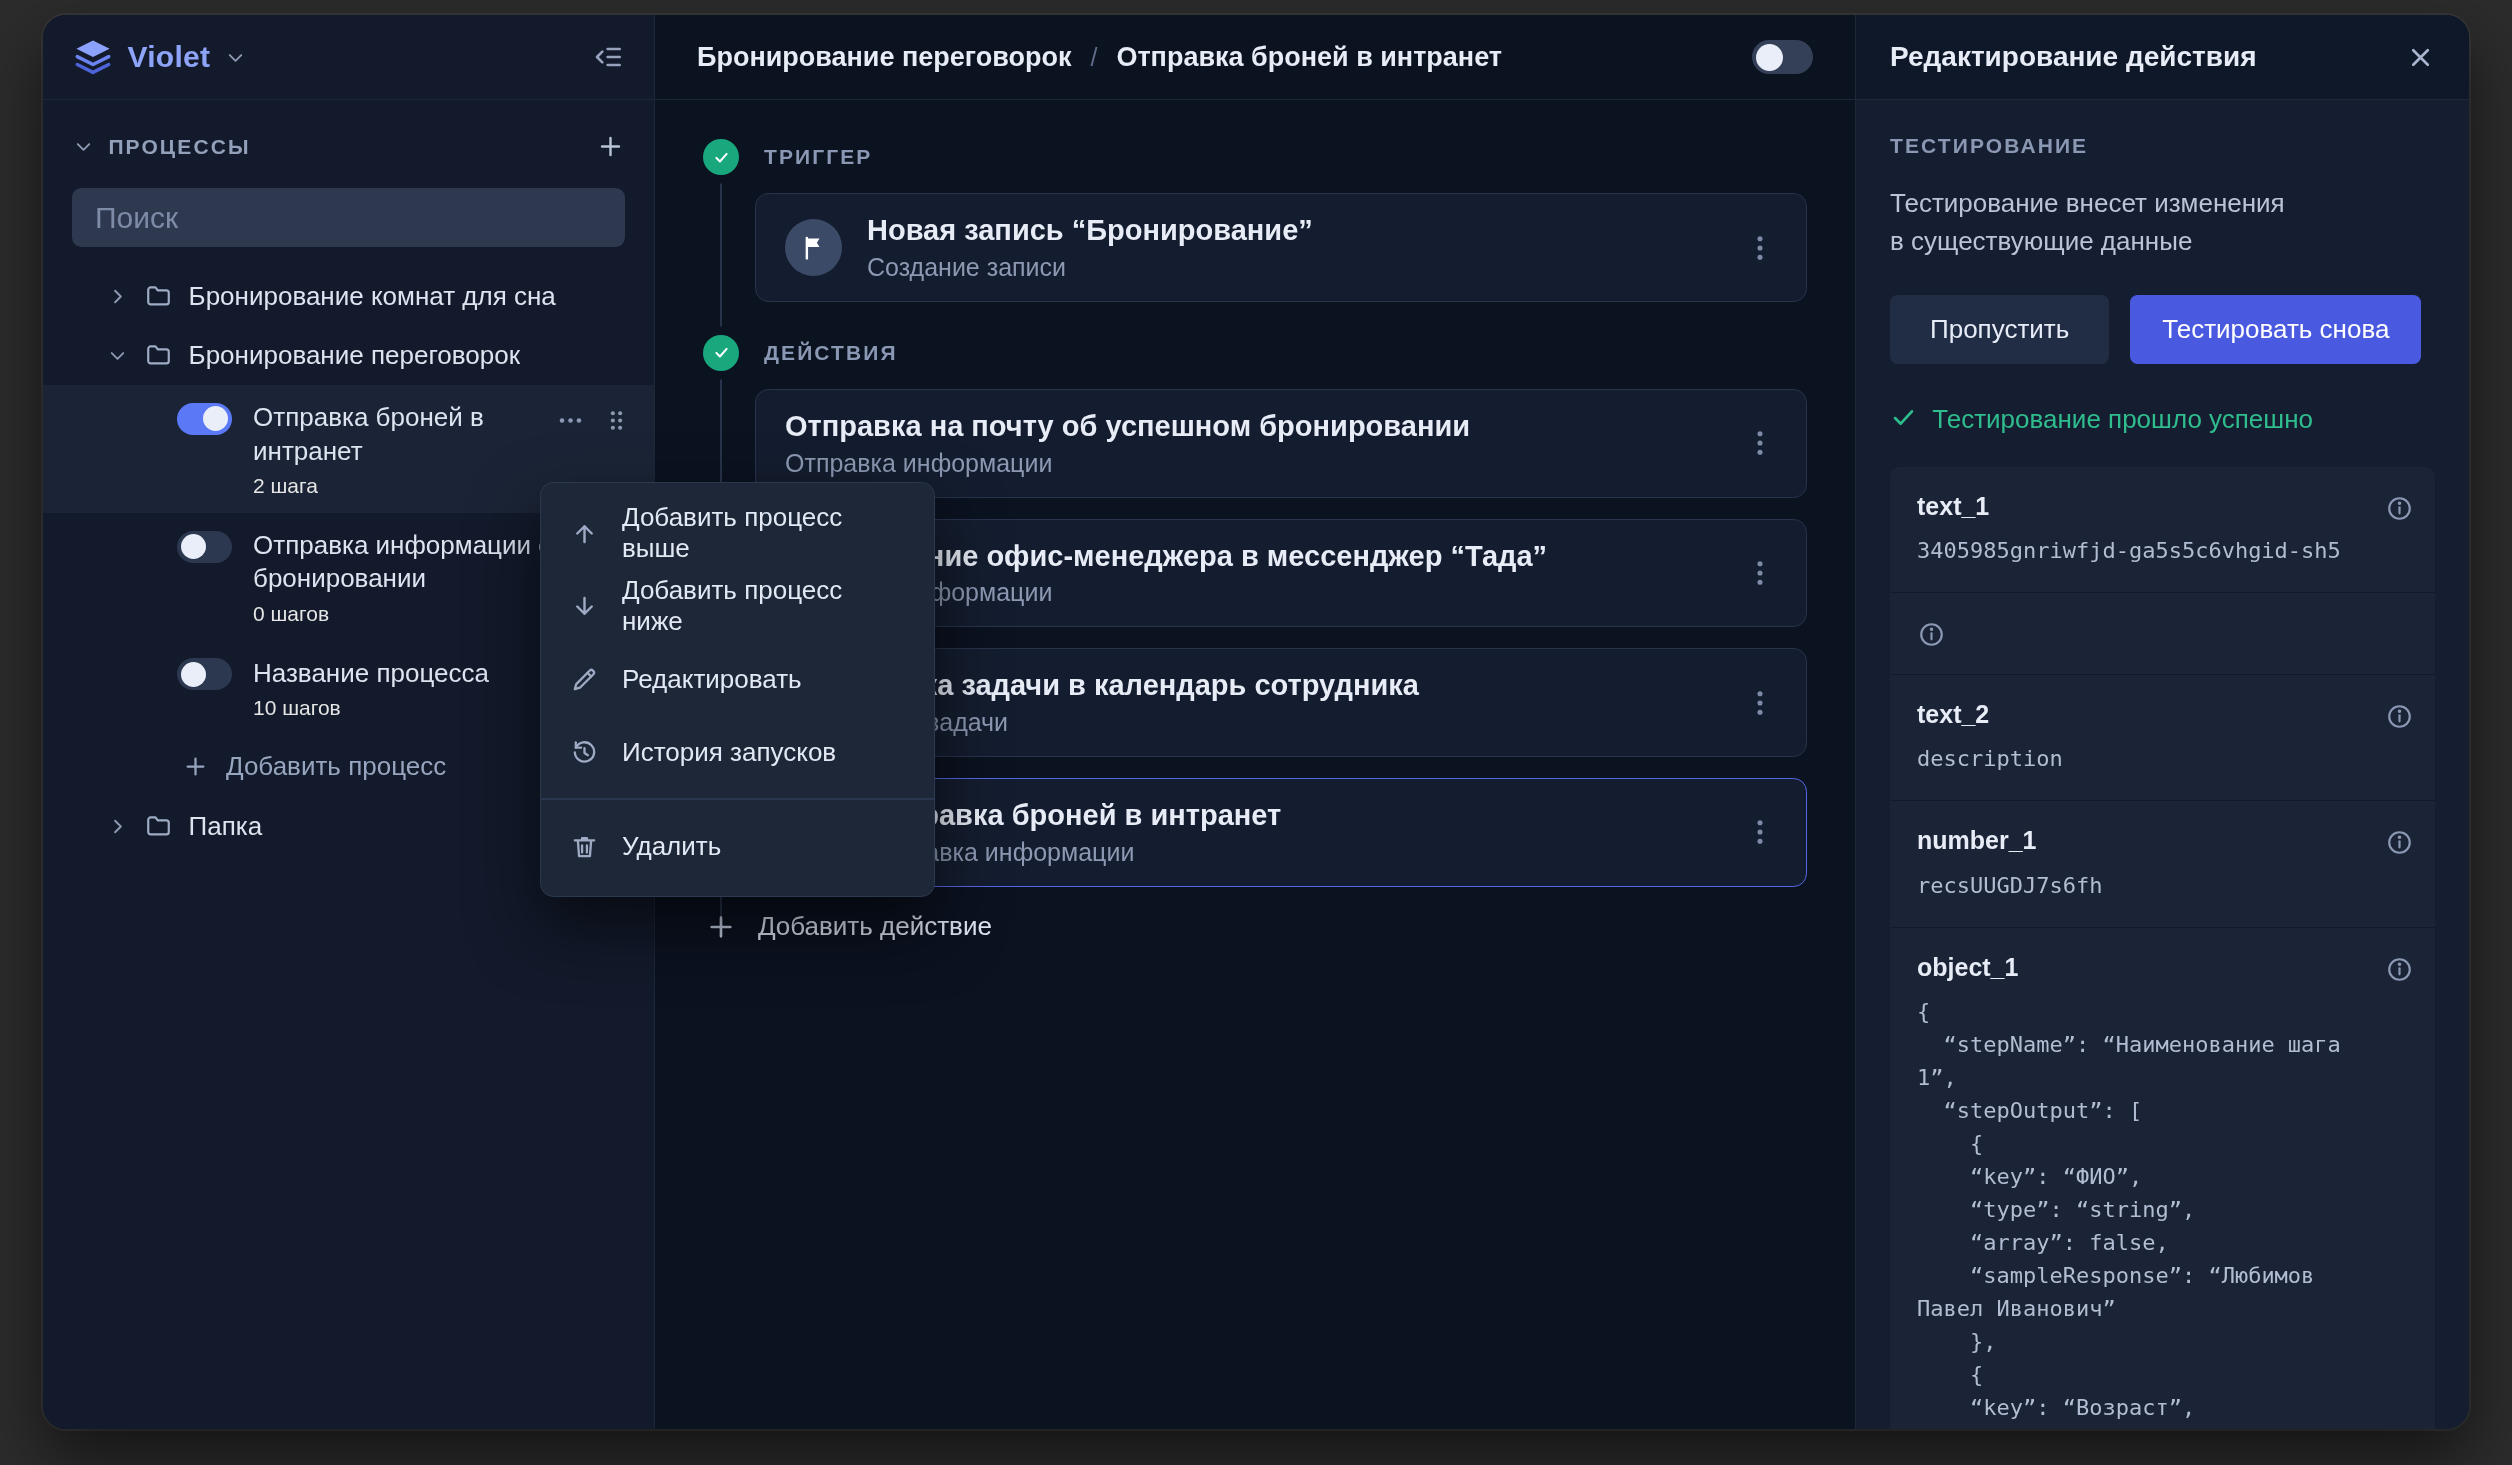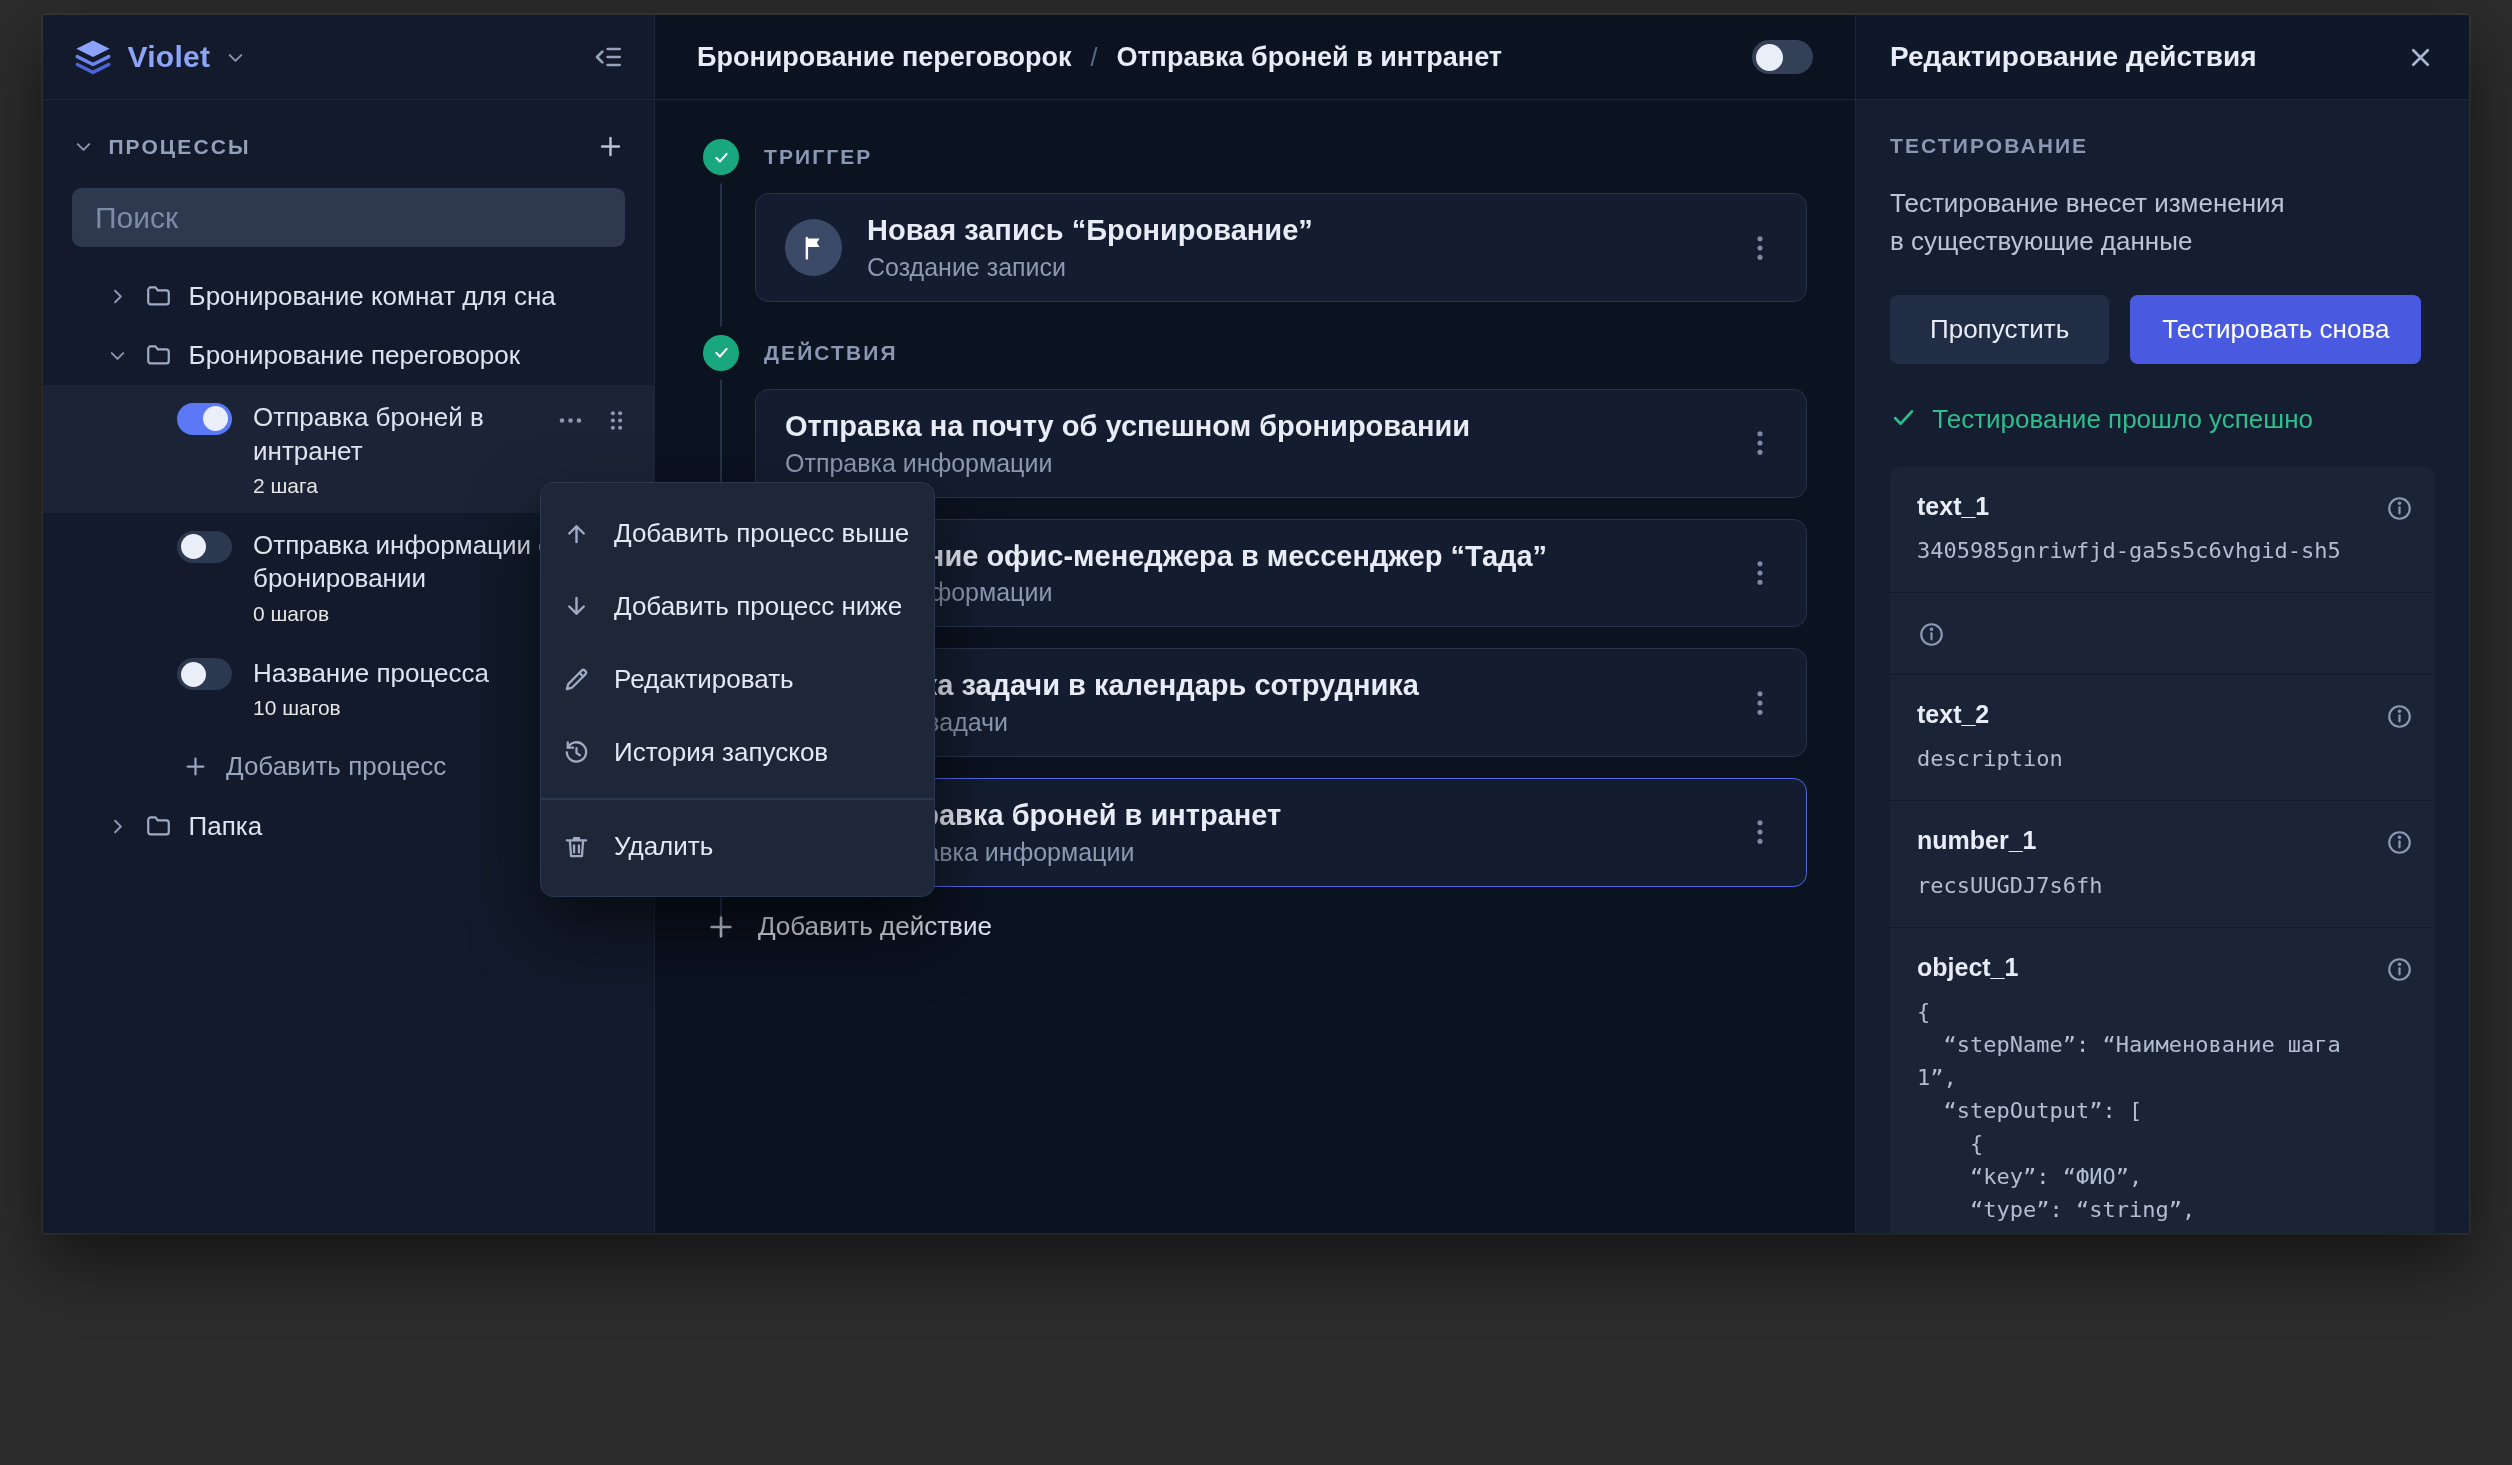--- a/index.html
+++ b/index.html
@@ -4,22 +4,22 @@
 <style>
   html,body{margin:0;padding:0;}
   body{
     width:2512px;height:1466px;overflow:hidden;position:relative;
     background:#2c2c2c;
     font-family:"Liberation Sans",sans-serif;
     -webkit-user-select:none;
   }
   svg{display:block}
   .window{
-    position:absolute;left:43px;top:15.3px;width:2426px;height:1218px;
-    background:#0b1220;border-radius:4px;display:flex;overflow:hidden;
+    position:absolute;left:43px;top:15.3px;width:2426px;height:1414px;
+    background:#0b1220;border-radius:23px;display:flex;overflow:hidden;
     box-shadow:0 0 0 1.9px rgba(255,255,255,.05),0 29px 67px rgba(0,0,0,.55);
   }
   
   .sidebar{flex:0 0 611px;width:611px;background:#121a2b;border-right:1.9px solid #1c2737;display:flex;flex-direction:column;}
   .sidebar-header{flex:0 0 84px;height:84px;display:flex;align-items:center;gap:13.4px;padding:0 29px;border-bottom:1.9px solid #1c2737;}
   .logo svg{width:42px;height:42px}
   .brand{font-size:30px;font-weight:700;color:#8ea4f8;letter-spacing:0.3px}
   .ic{color:#8d99b3}
   .ic svg{width:23px;height:23px}
   .collapse{margin-left:auto;color:#97a3bc}
@@ -94,21 +94,21 @@
   .pb-success svg{width:27px;height:27px}
   .results{border-radius:9.5px 9.5px 0 0;overflow:hidden}
   .result-row{display:flex;align-items:flex-start;gap:15.3px;padding:25px 21px 25px 27px;background:#1a2436;border-bottom:1.9px solid #111a2b}
   .result-main{flex:1;min-width:0}
   .result-name{font-size:25px;font-weight:700;color:#e7ecf6}
   .result-value{font-family:"DejaVu Sans Mono",monospace;font-size:22px;color:#b2bdd3;margin-top:13.4px;white-space:pre-wrap;word-break:break-word;line-height:1.5}
   .info{color:#8b98b4;flex:0 0 auto;margin-top:1.9px;cursor:pointer}
   .info svg{width:29px;height:29px}
   
   .context-menu{position:absolute;left:497px;top:467px;width:393px;background:#1d2737;border:1px solid #2b3850;border-radius:13.4px;padding:13.4px 0;box-shadow:0 29px 67px rgba(0,0,0,.6);z-index:50}
-  .menu-item{display:flex;align-items:center;gap:23px;height:73px;padding:0 21px;font-size:26px;color:#e2e8f4;cursor:pointer}
+  .menu-item{display:flex;align-items:center;gap:23px;height:73px;padding:0 29px;font-size:26px;color:#e2e8f4;cursor:pointer}
   .menu-item svg{width:29px;height:29px;color:#9fabc4;flex:0 0 auto}
   .menu-divider{height:1.9px;background:#2a3650;margin:9.5px 0}
 </style>
 </head>
 <body>
 
 <div class="window">
 
   <aside class="sidebar">
     <div class="sidebar-header">

